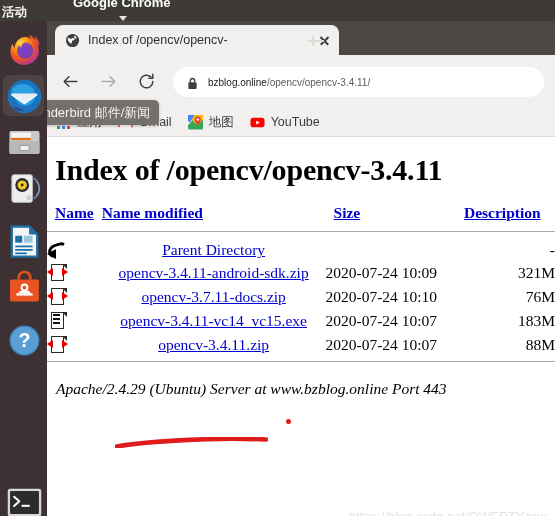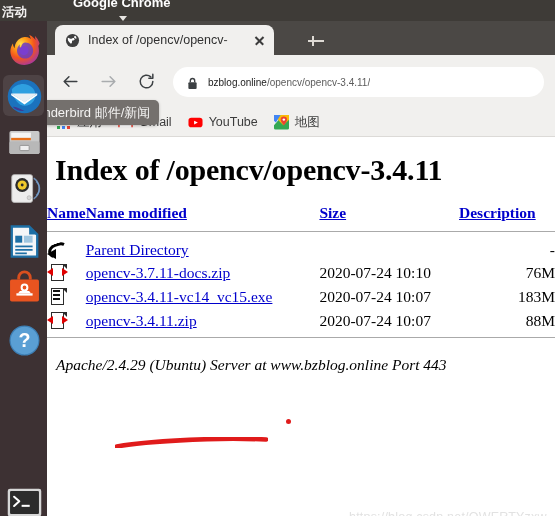--- a/index.html
+++ b/index.html
@@ -50,21 +50,21 @@
     position:absolute;left:47px;top:21px;width:508px;height:495px;
     background:#ffffff;overflow:hidden;
   }
 
   
   #tabstrip{
     position:absolute;left:0;top:0;width:508px;height:34px;
     background:#4b4845;
   }
   #tab{
-    position:absolute;left:8px;top:4px;width:219px;height:30px;
+    position:absolute;left:8px;top:4px;width:284px;height:30px;
     background:#f1f0ee;border-radius:8px 8px 0 0;
     display:flex;align-items:center;padding:0 7px 0 10px;box-sizing:border-box;
     overflow:hidden;
   }
   .tab-favicon{width:15px;height:15px;flex:0 0 15px;position:relative;}
   .tab-title{
     font-size:12.5px;color:#303030;margin-left:8px;
     white-space:nowrap;overflow:hidden;flex:1 1 auto;
     -webkit-mask-image:linear-gradient(to right,#000 0,#000 84%,transparent 99%);
             mask-image:linear-gradient(to right,#000 0,#000 84%,transparent 99%);
@@ -148,32 +148,32 @@
     border-collapse:collapse;margin:17px 0 0 0;width:508px;
     font-size:15.5px;font-family:"Liberation Serif", serif;
   }
   table.idx th{
     font-weight:bold;text-align:left;padding:0 0 5px 0;
     font-size:15.5px;
   }
   table.idx th a{color:#0000cc;text-decoration:underline;}
   table.idx td{padding:1px 0;vertical-align:middle;white-space:nowrap;}
   td.c-icon{width:30px;padding-left:9px;}
-  td.c-name{padding-right:6px;}
+  td.c-name{padding-right:6px;text-align:center;}
   td.c-mod{padding-right:4px;}
   td.c-size{text-align:right;padding-right:8px;}
   th.h-name{padding-left:95px;}
   th.h-mod{padding-left:33px;}
   th.h-size{padding-left:20px;}
   th.h-desc{padding-left:10px;}
   .rule td{padding:0;}
   .rule hr{
     border:0;border-top:1.5px solid #aaaaaa;margin:3px 0 6px 0;
   }
-  a.flink{color:#0000cc;text-decoration:underline;}
+  a.flink{color:#0000cc;text-decoration:underline;padding-left:8px;}
   .addr{
     font-style:italic;font-size:15.5px;padding:11px 0 0 9px;
     font-family:"Liberation Serif", serif;
   }
   
   .ficon{display:inline-block;width:20px;height:22px;position:relative;vertical-align:middle;}
   .ficon .sheet{
     position:absolute;left:4px;top:2px;width:13px;height:17px;
     background:#ffffff;border:1.3px solid #2b2b2b;box-sizing:border-box;
   }
@@ -418,40 +418,40 @@
         <svg width="15" height="15" viewBox="0 0 16 12">
           <path d="M1 1h14v10H1z" fill="#ffffff"></path>
           <path d="M1 1l7 5 7-5M1 1v10M15 1v10" fill="none" stroke="#ea4335" stroke-width="1.6" stroke-linejoin="round"></path>
         </svg>
       </span>
       <span class="bm-label">Gmail</span>
     </div>
 
     <div class="bm">
       <span class="bm-ico">
-        <svg width="15" height="15" viewBox="0 0 16 12">
-          <rect x="0.5" y="1" width="15" height="10" rx="3" fill="#ff0000"></rect>
-          <path d="M6.5 4l4 2-4 2z" fill="#ffffff"></path>
-        </svg>
-      </span>
-      <span class="bm-label">YouTube</span>
-    </div>
-
-    <div class="bm">
-      <span class="bm-ico">
         <svg width="15" height="15" viewBox="0 0 16 16">
           <rect x="0" y="0" width="16" height="16" rx="1.5" fill="#f1f3f4"></rect>
           <path d="M0 11l6-7 4 4 6-6v12a1.5 1.5 0 0 1-1.5 1.5H1.5A1.5 1.5 0 0 1 0 14z" fill="#34a853"></path>
           <path d="M0 0h16v5l-6 6-4-4z" fill="#fbbc05"></path>
           <path d="M0 0h7L2 8 0 6z" fill="#4285f4"></path>
           <path d="M10.5 1.5a3.4 3.4 0 0 1 3.4 3.4c0 2.6-3.4 6.2-3.4 6.2S7.1 7.5 7.1 4.9a3.4 3.4 0 0 1 3.4-3.4z" fill="#ea4335"></path>
           <circle cx="10.5" cy="4.9" r="1.3" fill="#ffffff"></circle>
         </svg>
       </span>
       <span class="bm-label">地图</span>
+    </div>
+
+    <div class="bm">
+      <span class="bm-ico">
+        <svg width="15" height="15" viewBox="0 0 16 12">
+          <rect x="0.5" y="1" width="15" height="10" rx="3" fill="#ff0000"></rect>
+          <path d="M6.5 4l4 2-4 2z" fill="#ffffff"></path>
+        </svg>
+      </span>
+      <span class="bm-label">YouTube</span>
     </div>
   </div>
 
   <div id="page">
 
     <h1 id="page-h1">Index of /opencv/opencv-3.4.11</h1>
 
     <table class="idx">
       <thead>
         <tr>
@@ -483,29 +483,43 @@
             </span>
           </td>
           <td class="c-name">
             <a class="flink" href="#">Parent Directory</a>
           </td>
           <td class="c-mod"></td>
           <td class="c-size">-</td>
           <td></td>
         </tr>
 
-
         <tr>
           <td class="c-icon">
             <span class="ficon">
               <span class="sheet"></span><span class="fold"></span>
               <span class="arr-l"></span><span class="arr-r"></span>
             </span>
           </td>
           <td class="c-name">
+            <a class="flink" href="#">opencv-3.4.11-android-sdk.zip</a>
+          </td>
+          <td class="c-mod">2020-07-24 10:09</td>
+          <td class="c-size">321M</td>
+          <td></td>
+        </tr>
+
+        <tr>
+          <td class="c-icon">
+            <span class="ficon">
+              <span class="sheet"></span><span class="fold"></span>
+              <span class="arr-l"></span><span class="arr-r"></span>
+            </span>
+          </td>
+          <td class="c-name">
             <a class="flink" href="#">opencv-3.7.11-docs.zip</a>
           </td>
           <td class="c-mod">2020-07-24 10:10</td>
           <td class="c-size">76M</td>
           <td></td>
         </tr>
 
 
         <tr>
           <td class="c-icon">

